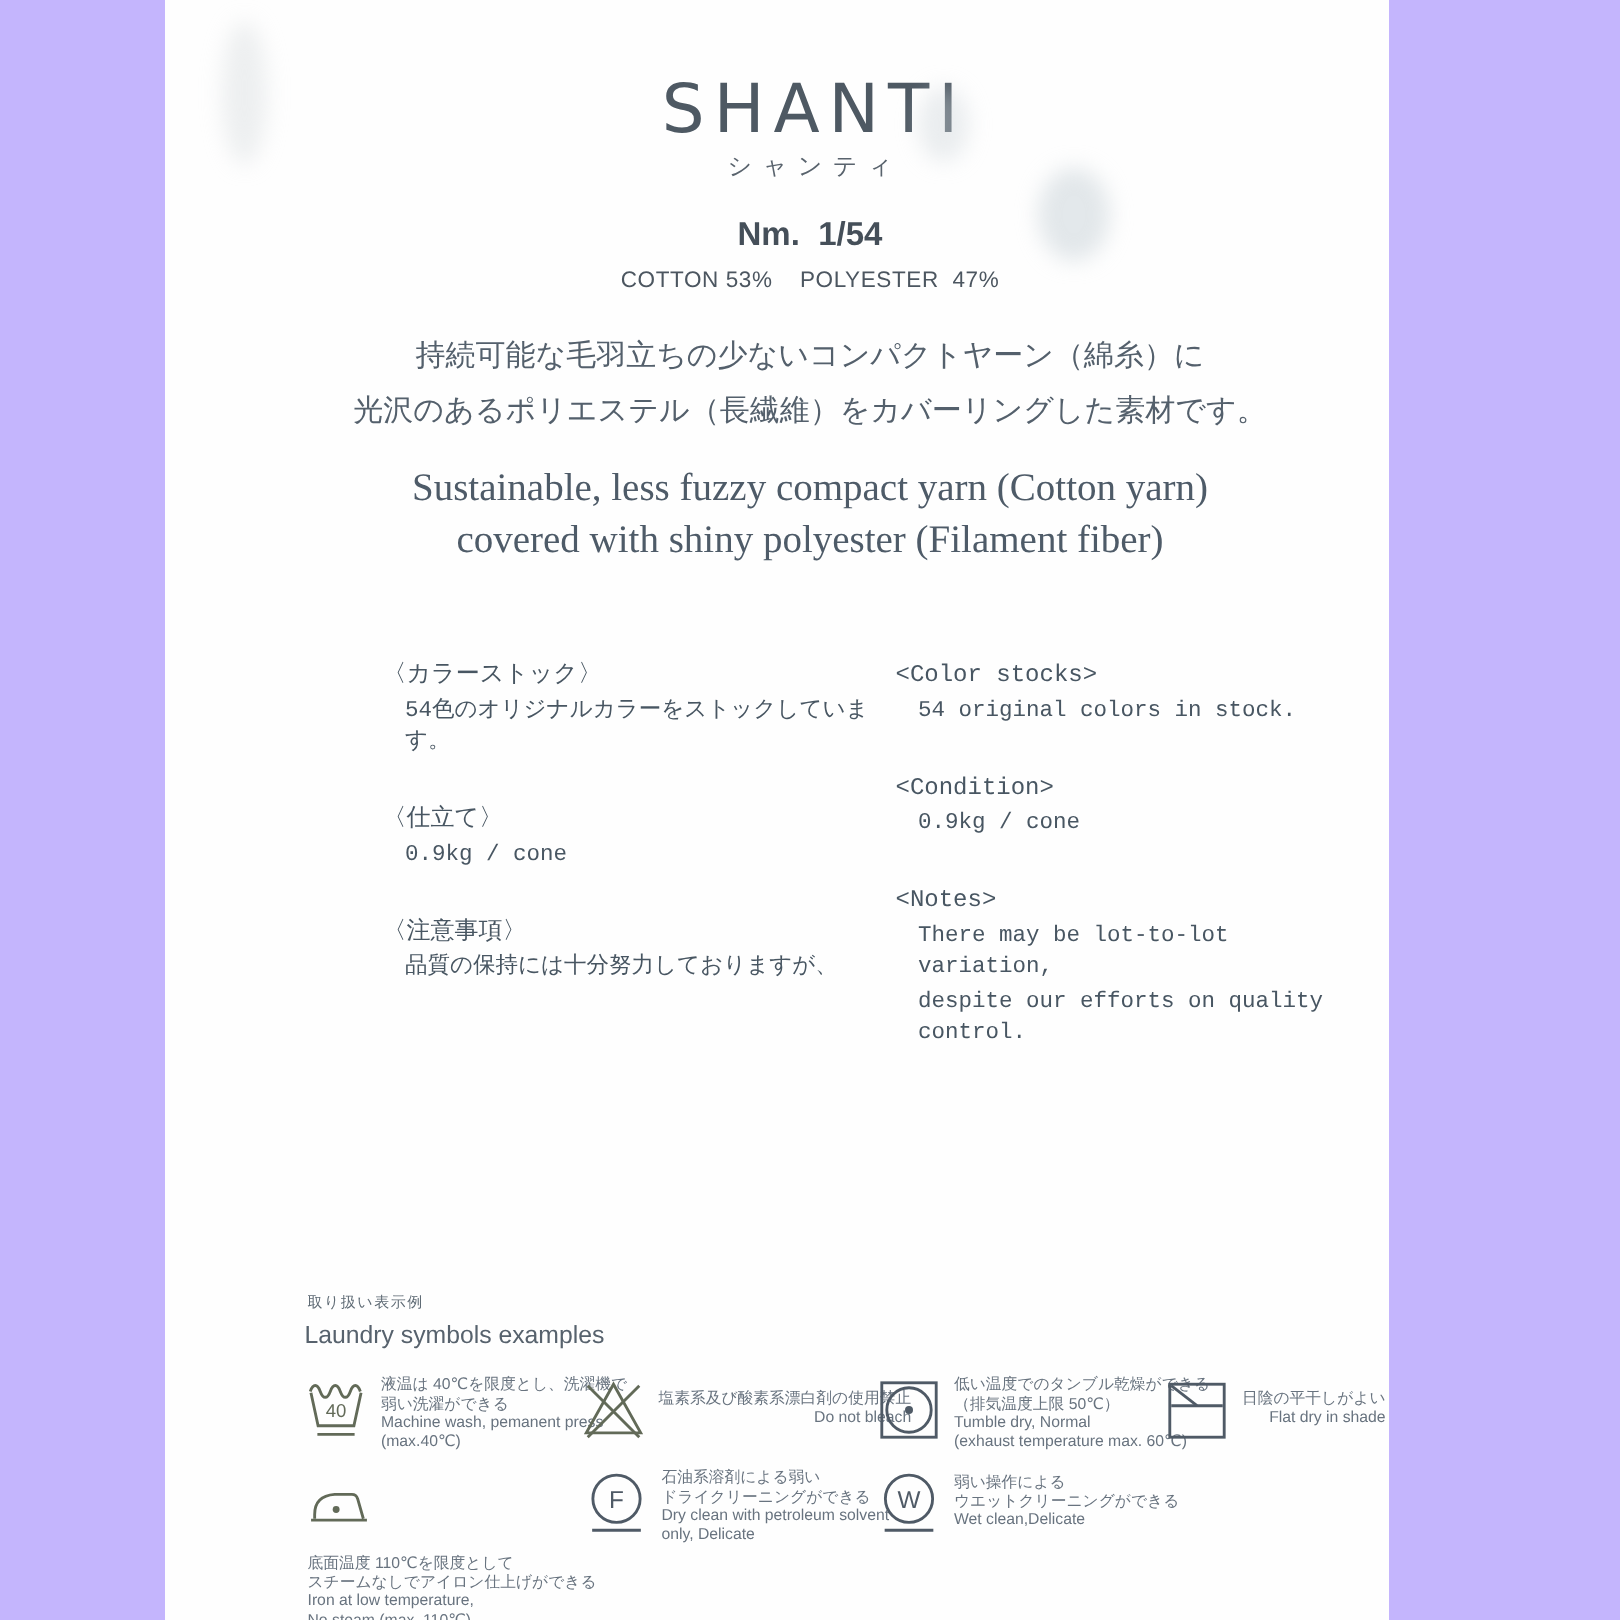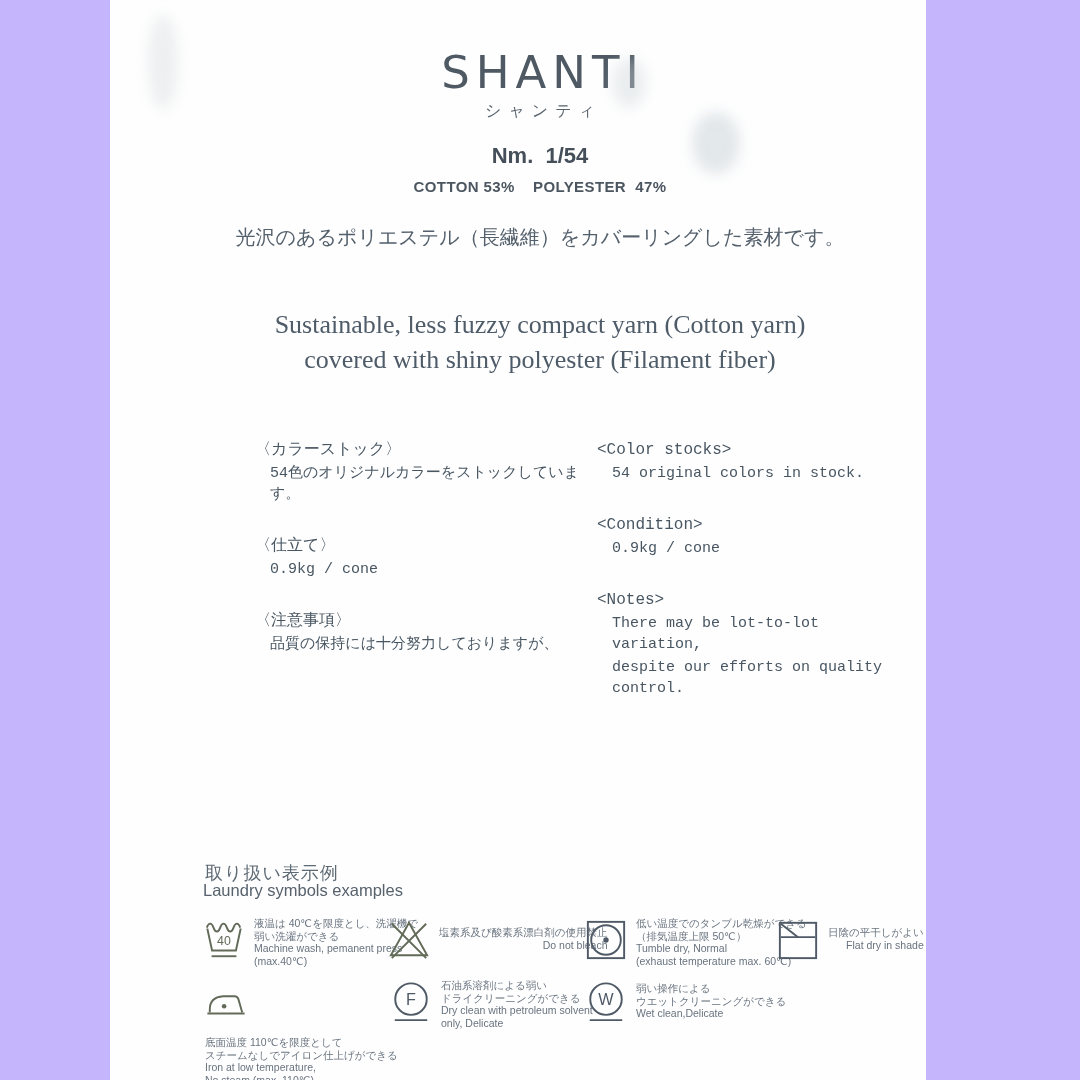--- a/index.html
+++ b/index.html
@@ -6,38 +6,38 @@
   .canvas{position:relative;width:1080px;height:1080px;background:#c4b5fd;overflow:hidden;
           font-family:"Liberation Sans","DejaVu Sans",sans-serif;}
   .page{position:absolute;left:110px;top:0;width:816px;height:1080px;background:#fefefe;}
 
   
   .hdr{position:absolute;left:0;top:0;width:100%;padding-left:44px;box-sizing:border-box;text-align:center;}
   .brand{margin-top:46px;font-size:45px;letter-spacing:6px;text-indent:6px;color:#4e5963;
          font-family:"DejaVu Sans",sans-serif;font-weight:500;}
   .kana{margin-top:2px;font-size:16px;letter-spacing:7px;text-indent:7px;color:#59636d;}
   .count{margin-top:21px;font-size:22px;font-weight:bold;color:#454f59;white-space:pre;}
-  .comp{margin-top:9px;font-size:15px;font-weight:bold;color:#4c5660;white-space:pre;letter-spacing:.4px;}
+  .comp{margin-top:9px;font-size:15px;font-weight:normal;color:#4c5660;white-space:pre;letter-spacing:.4px;}
 
   .desc-ja{position:absolute;left:0;top:219px;width:100%;padding-left:44px;box-sizing:border-box;
            text-align:center;font-size:20px;line-height:37px;color:#54606c;}
   .desc-en{position:absolute;left:0;top:307px;width:100%;padding-left:44px;box-sizing:border-box;
            text-align:center;font-family:"Liberation Serif","DejaVu Serif",serif;
            font-size:26px;line-height:35px;color:#4e5b68;}
 
   
   .spec{position:absolute;top:440px;font-family:Liberation Mono, monospace;color:#485662;}
   .spec-ja{left:145px;width:330px;}
   .spec-en{left:487px;width:310px;}
   .spec-block{margin-bottom:31px;}
   .spec-h{font-size:16px;line-height:21px;}
   .spec-l{font-size:15px;line-height:21px;padding-left:15px;margin-top:2px;}
 
   
-  .l-title-ja{position:absolute;left:95px;top:861px;font-size:18px;letter-spacing:1px;color:#5e6a74;}
+  .l-title-ja{position:absolute;left:95px;top:861px;font-size:10px;letter-spacing:1px;color:#5e6a74;}
   .l-title-en{position:absolute;left:93px;top:881px;font-size:16.5px;color:#57626d;}
   .lcell{position:absolute;display:flex;gap:9px;align-items:flex-start;}
   .lcap{font-size:10.5px;line-height:12.5px;color:#68737f;padding-top:1px;}
   .lcap.vmid{padding-top:10px;text-align:right;}
   .lcap.v3{padding-top:4px;}
   .lic{flex:0 0 auto;}
   .st-olive{stroke:#626a58;fill:none;stroke-width:2;}
   .st-slate{stroke:#4f5a66;fill:none;stroke-width:2;}
   .fill-olive{fill:#626a58;}
   .fill-slate{fill:#4f5a66;}
@@ -56,20 +56,21 @@
   <div class="page">
 
     <div class="hdr">
       <div class="brand">SHANTI</div>
       <div class="kana">シャンティ</div>
       <div class="count">Nm.  1/54</div>
       <div class="comp">COTTON 53%    POLYESTER  47%</div>
     </div>
 
     <div class="desc-ja">
+      <div>持続可能な毛羽立ちの少ないコンパクトヤーン（綿糸）に</div>
       <div>光沢のあるポリエステル（長繊維）をカバーリングした素材です。</div>
     </div>
 
     <div class="desc-en">
       <div>Sustainable, less fuzzy compact yarn (Cotton yarn)</div>
       <div>covered with shiny polyester (Filament fiber)</div>
     </div>
 
     <div class="spec spec-ja">
       <div class="spec-block">

